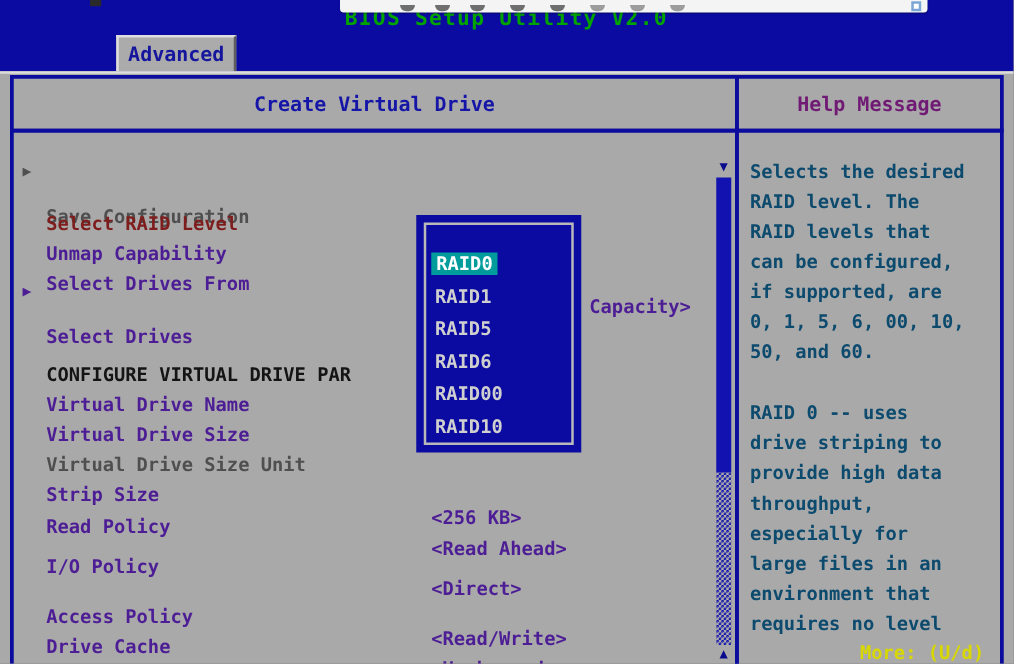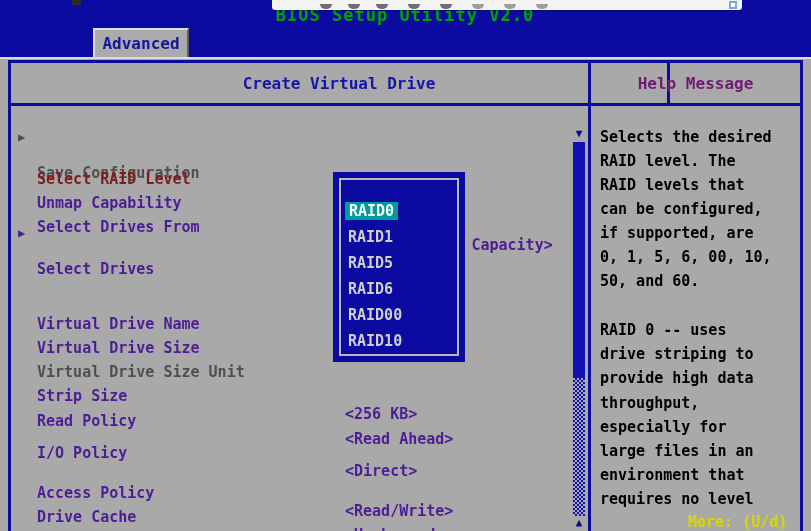--- a/index.html
+++ b/index.html
@@ -21,21 +21,21 @@
 
   
   .tab{position:absolute;left:93px;top:28px;width:96px;height:29px;background:#ababab;
        color:#15159e;font-size:16px;display:flex;align-items:center;justify-content:center;
        border-top:2px solid #dedede;border-left:2px solid #dedede;border-right:2px solid #5e5e5e;
        box-sizing:border-box;}
   .hline{position:absolute;left:0;top:57px;width:811px;height:2px;background:#dcdcdc;}
 
   
   .panel{position:absolute;border:3px solid #0b0b9e;box-sizing:border-box;}
-  #hdrL{left:8px;top:60px;width:662px;height:46px;}
+  #hdrL{left:8px;top:60px;width:583px;height:46px;}
   #hdrR{left:588px;top:60px;width:215px;height:46px;}
   #bodyL{left:8px;top:103px;width:583px;height:440px;}
   #bodyR{left:588px;top:103px;width:215px;height:440px;}
   .hdr-txt{width:100%;height:100%;display:flex;align-items:center;justify-content:center;font-size:16px;}
   #hdrL .hdr-txt{color:#1515a8;}
   #hdrR .hdr-txt{color:#701a75;}
 
   
   .row{position:absolute;left:18px;width:552px;height:21px;font-size:15px;white-space:pre;}
   .row .arr{position:absolute;left:0;top:2px;font-size:12px;}
@@ -55,21 +55,21 @@
   
   .sb-arrow{position:absolute;left:572px;width:14px;text-align:center;font-size:11px;color:#0a0a8e;line-height:12px;}
   .sb-thumb{position:absolute;left:573px;top:142px;width:12px;height:236px;background:#1212b0;}
   .sb-track{position:absolute;left:573px;top:378px;width:12px;height:138px;
     background-image:
       linear-gradient(45deg,#1212b0 25%,transparent 25%,transparent 75%,#1212b0 75%),
       linear-gradient(45deg,#1212b0 25%,transparent 25%,transparent 75%,#1212b0 75%);
     background-size:4px 4px;background-position:0 0,2px 2px;}
 
   
-  .help-line{position:absolute;left:600px;width:198px;font-size:15px;color:#000000;white-space:pre;}
+  .help-line{position:absolute;left:600px;width:198px;font-size:15px;color:#0c4a6e;white-space:pre;}
   .more-hint{position:absolute;left:688px;top:513px;width:112px;font-size:15px;color:#d8d800;white-space:pre;}
 </style>
 </head>
 <body>
 
 <div class="screen">
 
   <div class="band"></div>
   <div class="bios-title">BIOS Setup Utility V2.0</div>
   <div class="notch"></div>
@@ -111,20 +111,23 @@
   <div class="row st-enabled" style="top:176px">
     <span class="lbl">Unmap Capability</span>
   </div>
   <div class="row st-enabled" style="top:200px">
     <span class="lbl">Select Drives From</span>
     <span class="val">&lt;Unconfigured Capacity&gt;</span>
   </div>
   <div class="row st-enabled" style="top:224px">
     <span class="arr">▶</span>
     <span class="lbl">Select Drives</span>
+  </div>
+  <div class="row st-section" style="top:273px">
+    <span class="lbl">CONFIGURE VIRTUAL DRIVE PAR</span>
   </div>
   <div class="row st-enabled" style="top:297px">
     <span class="lbl">Virtual Drive Name</span>
   </div>
   <div class="row st-enabled" style="top:321px">
     <span class="lbl">Virtual Drive Size</span>
   </div>
   <div class="row st-disabled" style="top:345px">
     <span class="lbl">Virtual Drive Size Unit</span>
   </div>

